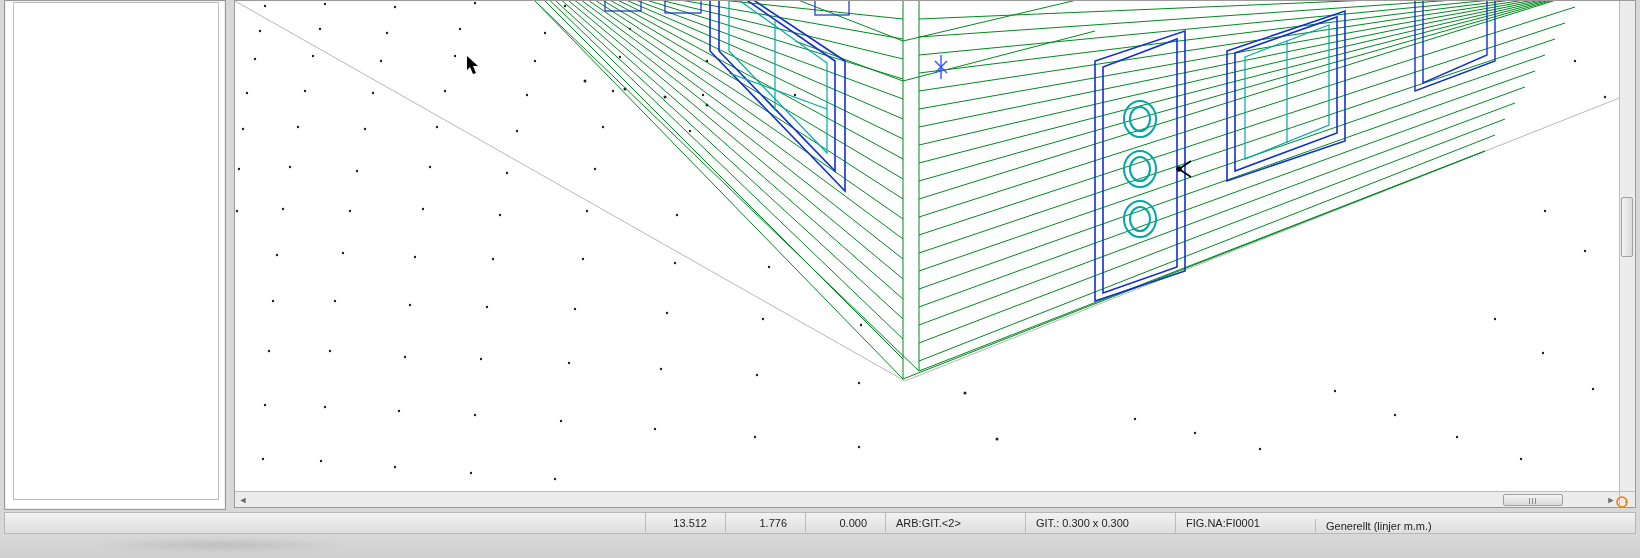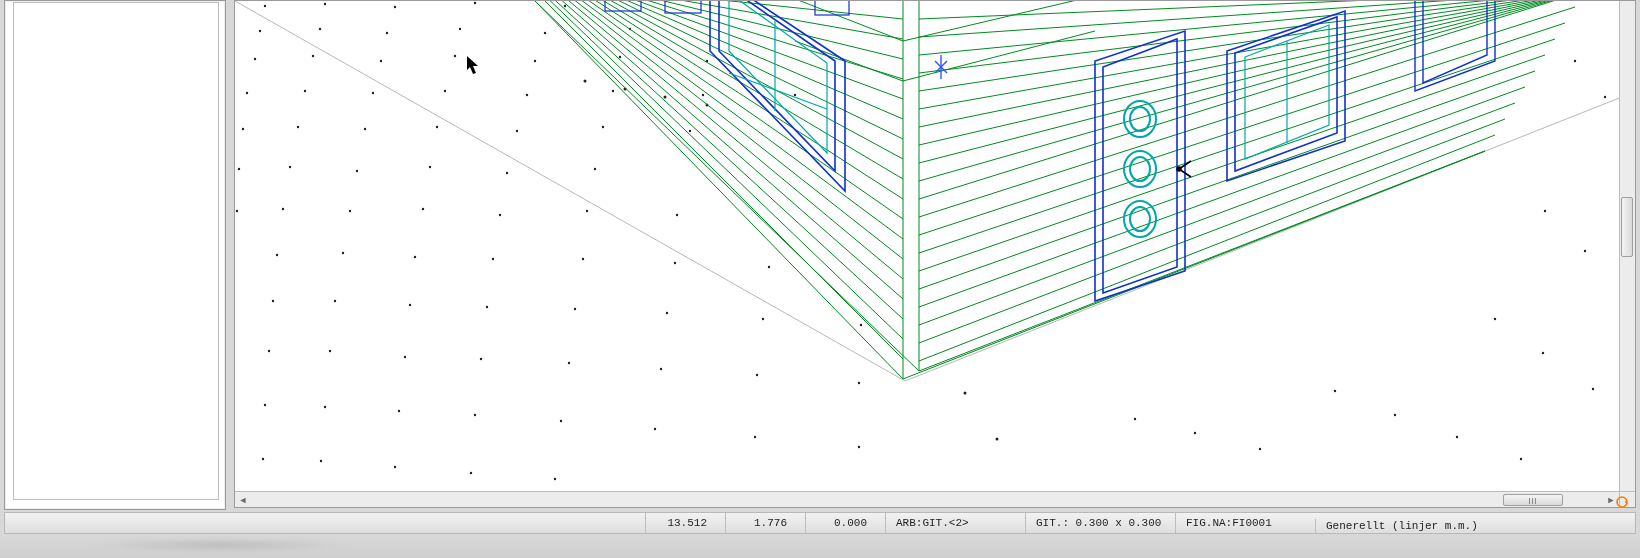--- a/index.html
+++ b/index.html
@@ -124,21 +124,20 @@
   .statusbar {
     position: absolute;
     left: 4px;
     right: 4px;
     bottom: 24px;
     height: 22px;
     background: linear-gradient(#f2f2f2,#dedede);
     border: 1px solid #b8b8b8;
     display: flex;
     align-items: stretch;
-    font-family: Liberation Mono, monospace;
   }
   .status-spacer { flex: 0 0 640px; }
   .status-cell {
     border-left: 1px solid #bdbdbd;
     padding: 0 10px;
     display: flex;
     align-items: center;
     color: #232323;
     white-space: nowrap;
     font-size: 11px;

